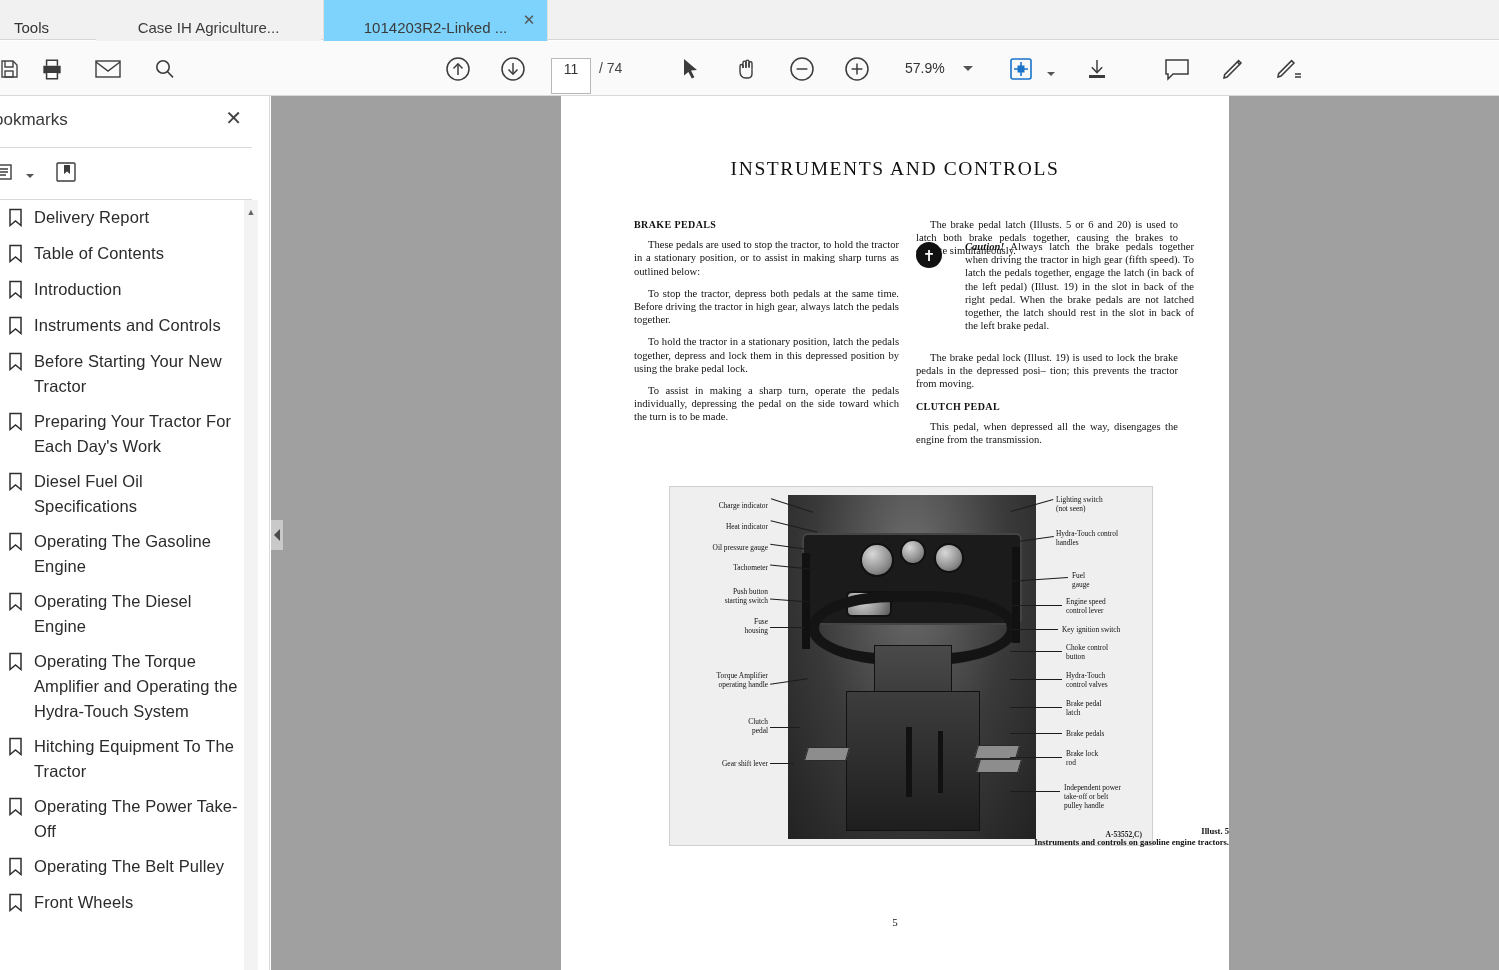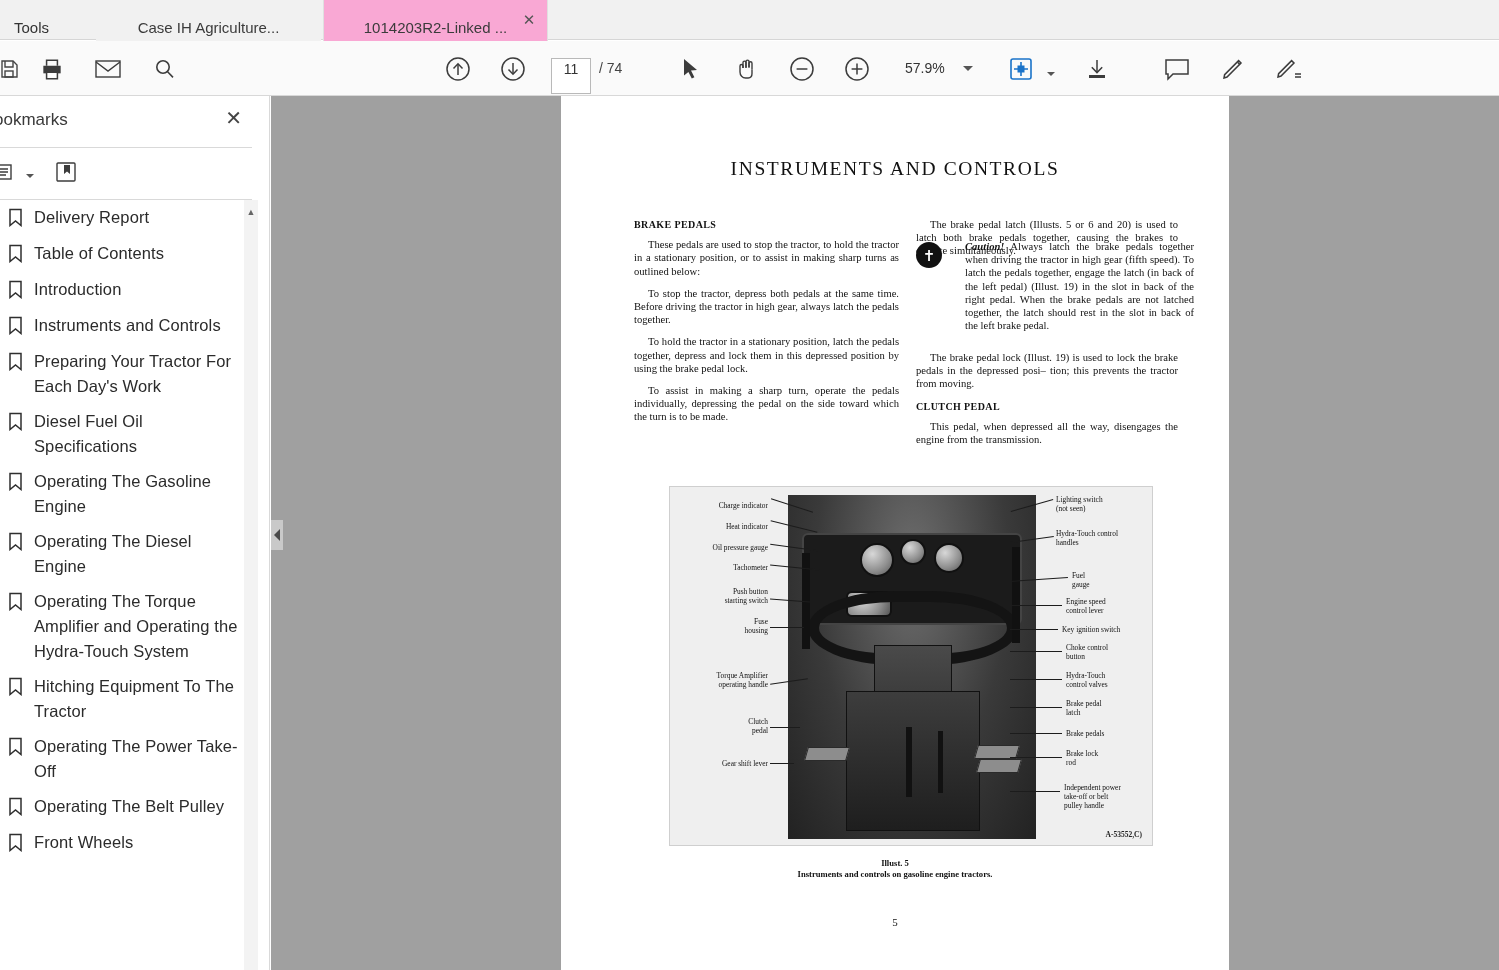--- a/index.html
+++ b/index.html
@@ -26,21 +26,21 @@
     white-space: nowrap;
   }
   .tab.tools { left: 0; width: 82px; justify-content: flex-start; color: #333; }
   .tab.doc1 {
     left: 96px; width: 225px;
     background: #f1f1f1;
     justify-content: center;
   }
   .tab.doc2 {
     left: 323px; width: 225px;
-    background: #f9a8d4;
+    background: #7dd3fc;
     border-left: 1px solid #e0e0e0;
     border-right: 1px solid #e0e0e0;
     justify-content: center;
   }
   .tab .label { overflow: hidden; text-overflow: ellipsis; }
   .tab-close {
     position: absolute; right: 10px; top: 12px;
     width: 16px; height: 16px;
     font-size: 15px; line-height: 16px; text-align: center;
     color: #555; cursor: pointer;
@@ -246,22 +246,22 @@
   .callout.l { text-align: right; }
   .leader {
     position: absolute; height: 1px; background: #1c1c1c;
   }
   .fig-code {
     position: absolute; right: 10px; bottom: 6px;
     font-family: "Liberation Serif", serif;
     font-size: 7.5px; color: #222; font-weight: bold;
   }
   .fig-caption {
-    position: absolute; left: 0; top: 762px; width: 668px;
-    text-align: center;
+    position: absolute; left: 0; top: 730px; width: 668px;
+    text-align: right;
     font-family: "Liberation Serif", serif;
     font-size: 8.6px; font-weight: bold; color: #111; line-height: 11px;
   }
   .page-num {
     position: absolute; left: 0; top: 820px; width: 668px;
     text-align: center;
     font-family: "Liberation Serif", serif;
     font-size: 11px; color: #111;
   }
   .caution-badge {
@@ -449,20 +449,26 @@
           <span class="bm-icon"><svg width="15" height="19" viewBox="0 0 15 19" fill="none" stroke="#2f2f2f" stroke-width="1.5">
               <path d="M2 1.5h11v16L7.5 13 2 17.5z"></path>
             </svg></span>
           <span class="bm-label">Introduction</span>
         </div>
         <div class="bm-item">
           <span class="bm-icon"><svg width="15" height="19" viewBox="0 0 15 19" fill="none" stroke="#2f2f2f" stroke-width="1.5">
               <path d="M2 1.5h11v16L7.5 13 2 17.5z"></path>
             </svg></span>
           <span class="bm-label">Instruments and Controls</span>
+        </div>
+        <div class="bm-item">
+          <span class="bm-icon"><svg width="15" height="19" viewBox="0 0 15 19" fill="none" stroke="#2f2f2f" stroke-width="1.5">
+              <path d="M2 1.5h11v16L7.5 13 2 17.5z"></path>
+            </svg></span>
+          <span class="bm-label">Before Starting Your New Tractor</span>
         </div>
         <div class="bm-item">
           <span class="bm-icon"><svg width="15" height="19" viewBox="0 0 15 19" fill="none" stroke="#2f2f2f" stroke-width="1.5">
               <path d="M2 1.5h11v16L7.5 13 2 17.5z"></path>
             </svg></span>
           <span class="bm-label">Preparing Your Tractor For Each Day's Work</span>
         </div>
         <div class="bm-item">
           <span class="bm-icon"><svg width="15" height="19" viewBox="0 0 15 19" fill="none" stroke="#2f2f2f" stroke-width="1.5">
               <path d="M2 1.5h11v16L7.5 13 2 17.5z"></path>

